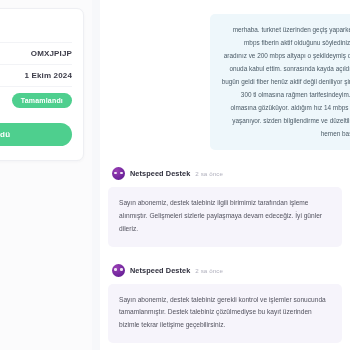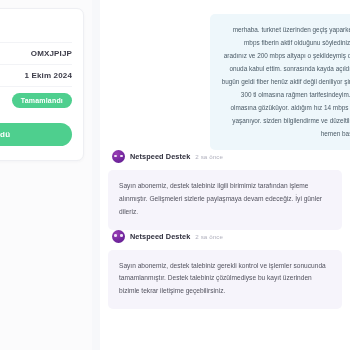--- a/index.html
+++ b/index.html
@@ -138,21 +138,21 @@
     width: 168px;
     margin-right: -36px;     
     font-size: 6.4px;
     line-height: 2.03;
     color: #4a5a66;
     text-align: right;
     word-break: break-word;
   }
 
   
-  .msg-agent { }
+  .msg-agent { margin-top: 17px; }
 
   .agent-head {
     display: flex;
     align-items: center;
     gap: 5px;
     padding-left: 4px;
     margin-bottom: 7px;
   }
 
   .avatar {

